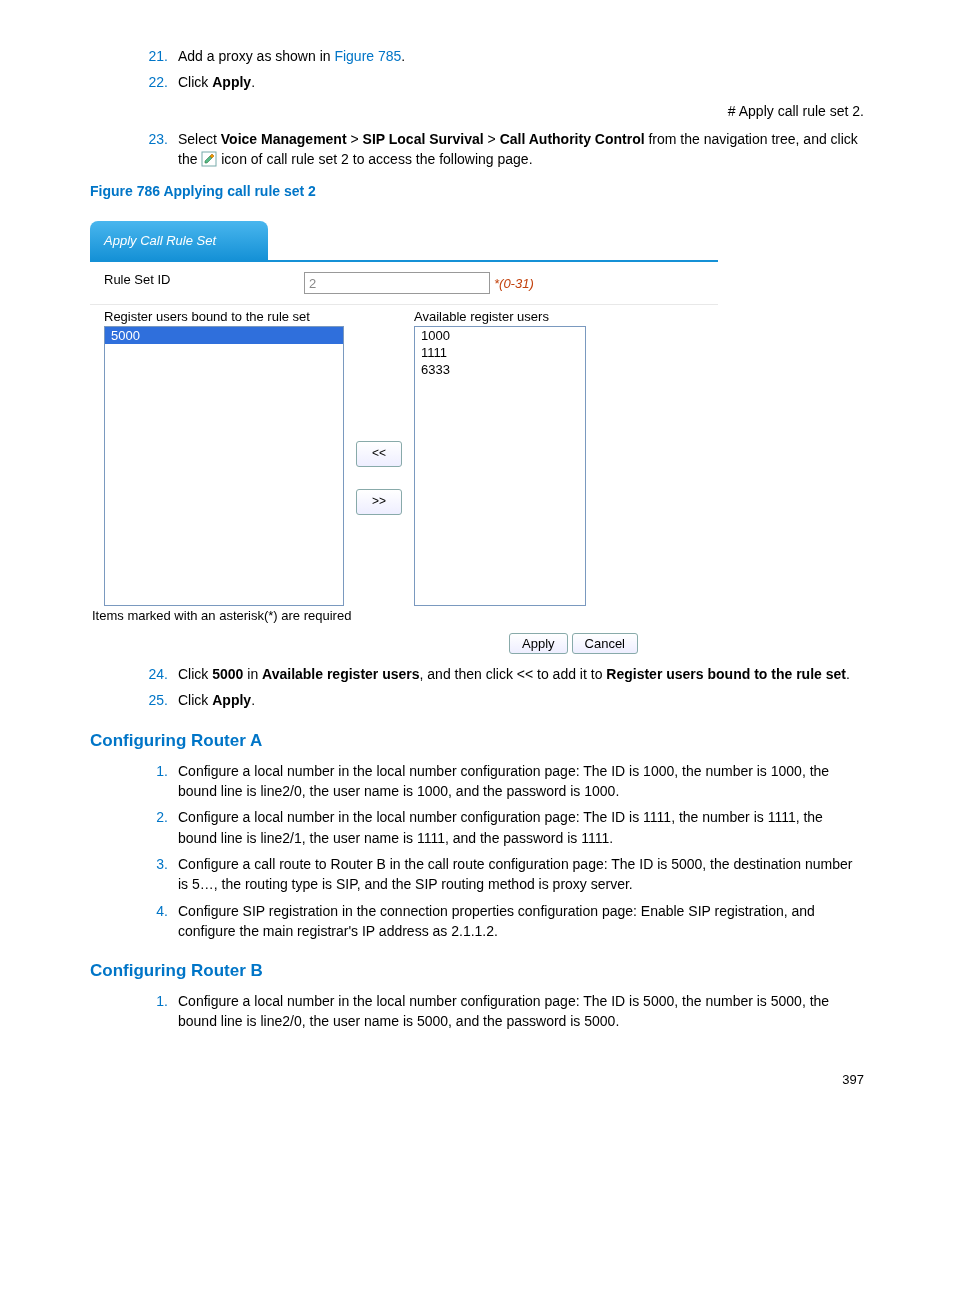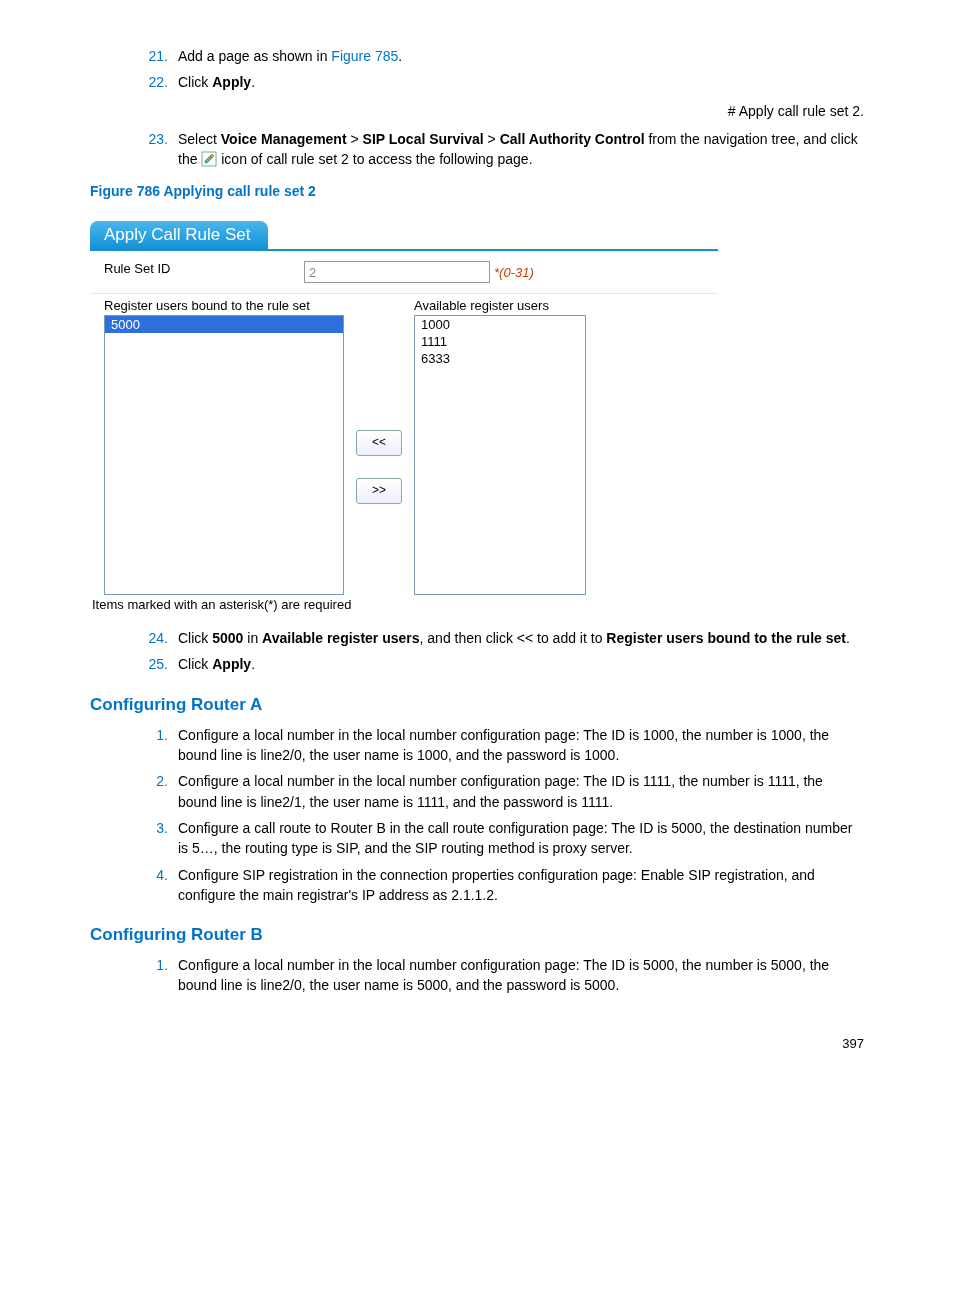--- a/index.html
+++ b/index.html
@@ -46,23 +46,24 @@
   .shot {
     border-radius: 6px 0 0 0;
     background: #fff;
     margin: 0 0 10px 0;
     width: 628px;
   }
   .tab-header {
     background: linear-gradient(#49b6ee, #1591d6);
     color: #fff;
     border-radius: 8px 8px 0 0;
-    padding: 4px 14px;
+    padding: 12px 14px;
     width: 150px;
-    font-size: 17px;
+    font-size: 13px;
+    font-style: italic;
   }
   .tab-underline {
     height: 2px; background: #1591d6; margin-bottom: 0;
   }
   .form-row {
     display: flex;
     padding: 10px 14px;
     font-size: 13px;
     border-bottom: 1px solid #e8e8e8;
   }
@@ -112,21 +113,21 @@
   }
   .right-list { width:170px; }
 </style>
 </head>
 <body>
 
 <div class="indent-block">
   <div class="ol-row">
     <div class="ol-num">21.</div>
     <div class="ol-body">
-      <span>Add a page as shown in </span><span class="link">Figure 785</span><span>.</span>
+      <span>Add a proxy as shown in </span><span class="link">Figure 785</span><span>.</span>
     </div>
   </div>
   <div class="ol-row">
     <div class="ol-num">22.</div>
     <div class="ol-body">
       <span>Click </span><b>Apply</b><span>.</span>
     </div>
   </div>
 </div>
 
@@ -177,20 +178,23 @@
       <div class="list-title">Available register users</div>
       <div class="listbox right-list">
         <div class="item">1000</div>
         <div class="item">1111</div>
         <div class="item">6333</div>
       </div>
     </div>
   </div>
 
   <div class="footnote">Items marked with an asterisk(*) are required</div>
+  <div class="btn-row">
+    <span class="ui-btn">Apply</span><span class="ui-btn">Cancel</span>
+  </div>
 </div>
 
 <div class="indent-block">
   <div class="ol-row">
     <div class="ol-num">24.</div>
     <div class="ol-body">
       <span>Click </span><b>5000</b><span> in </span><b>Available register users</b><span>, and then click &lt;&lt; to add it to </span><b>Register users bound to the rule set</b><span>.</span>
     </div>
   </div>
   <div class="ol-row">

